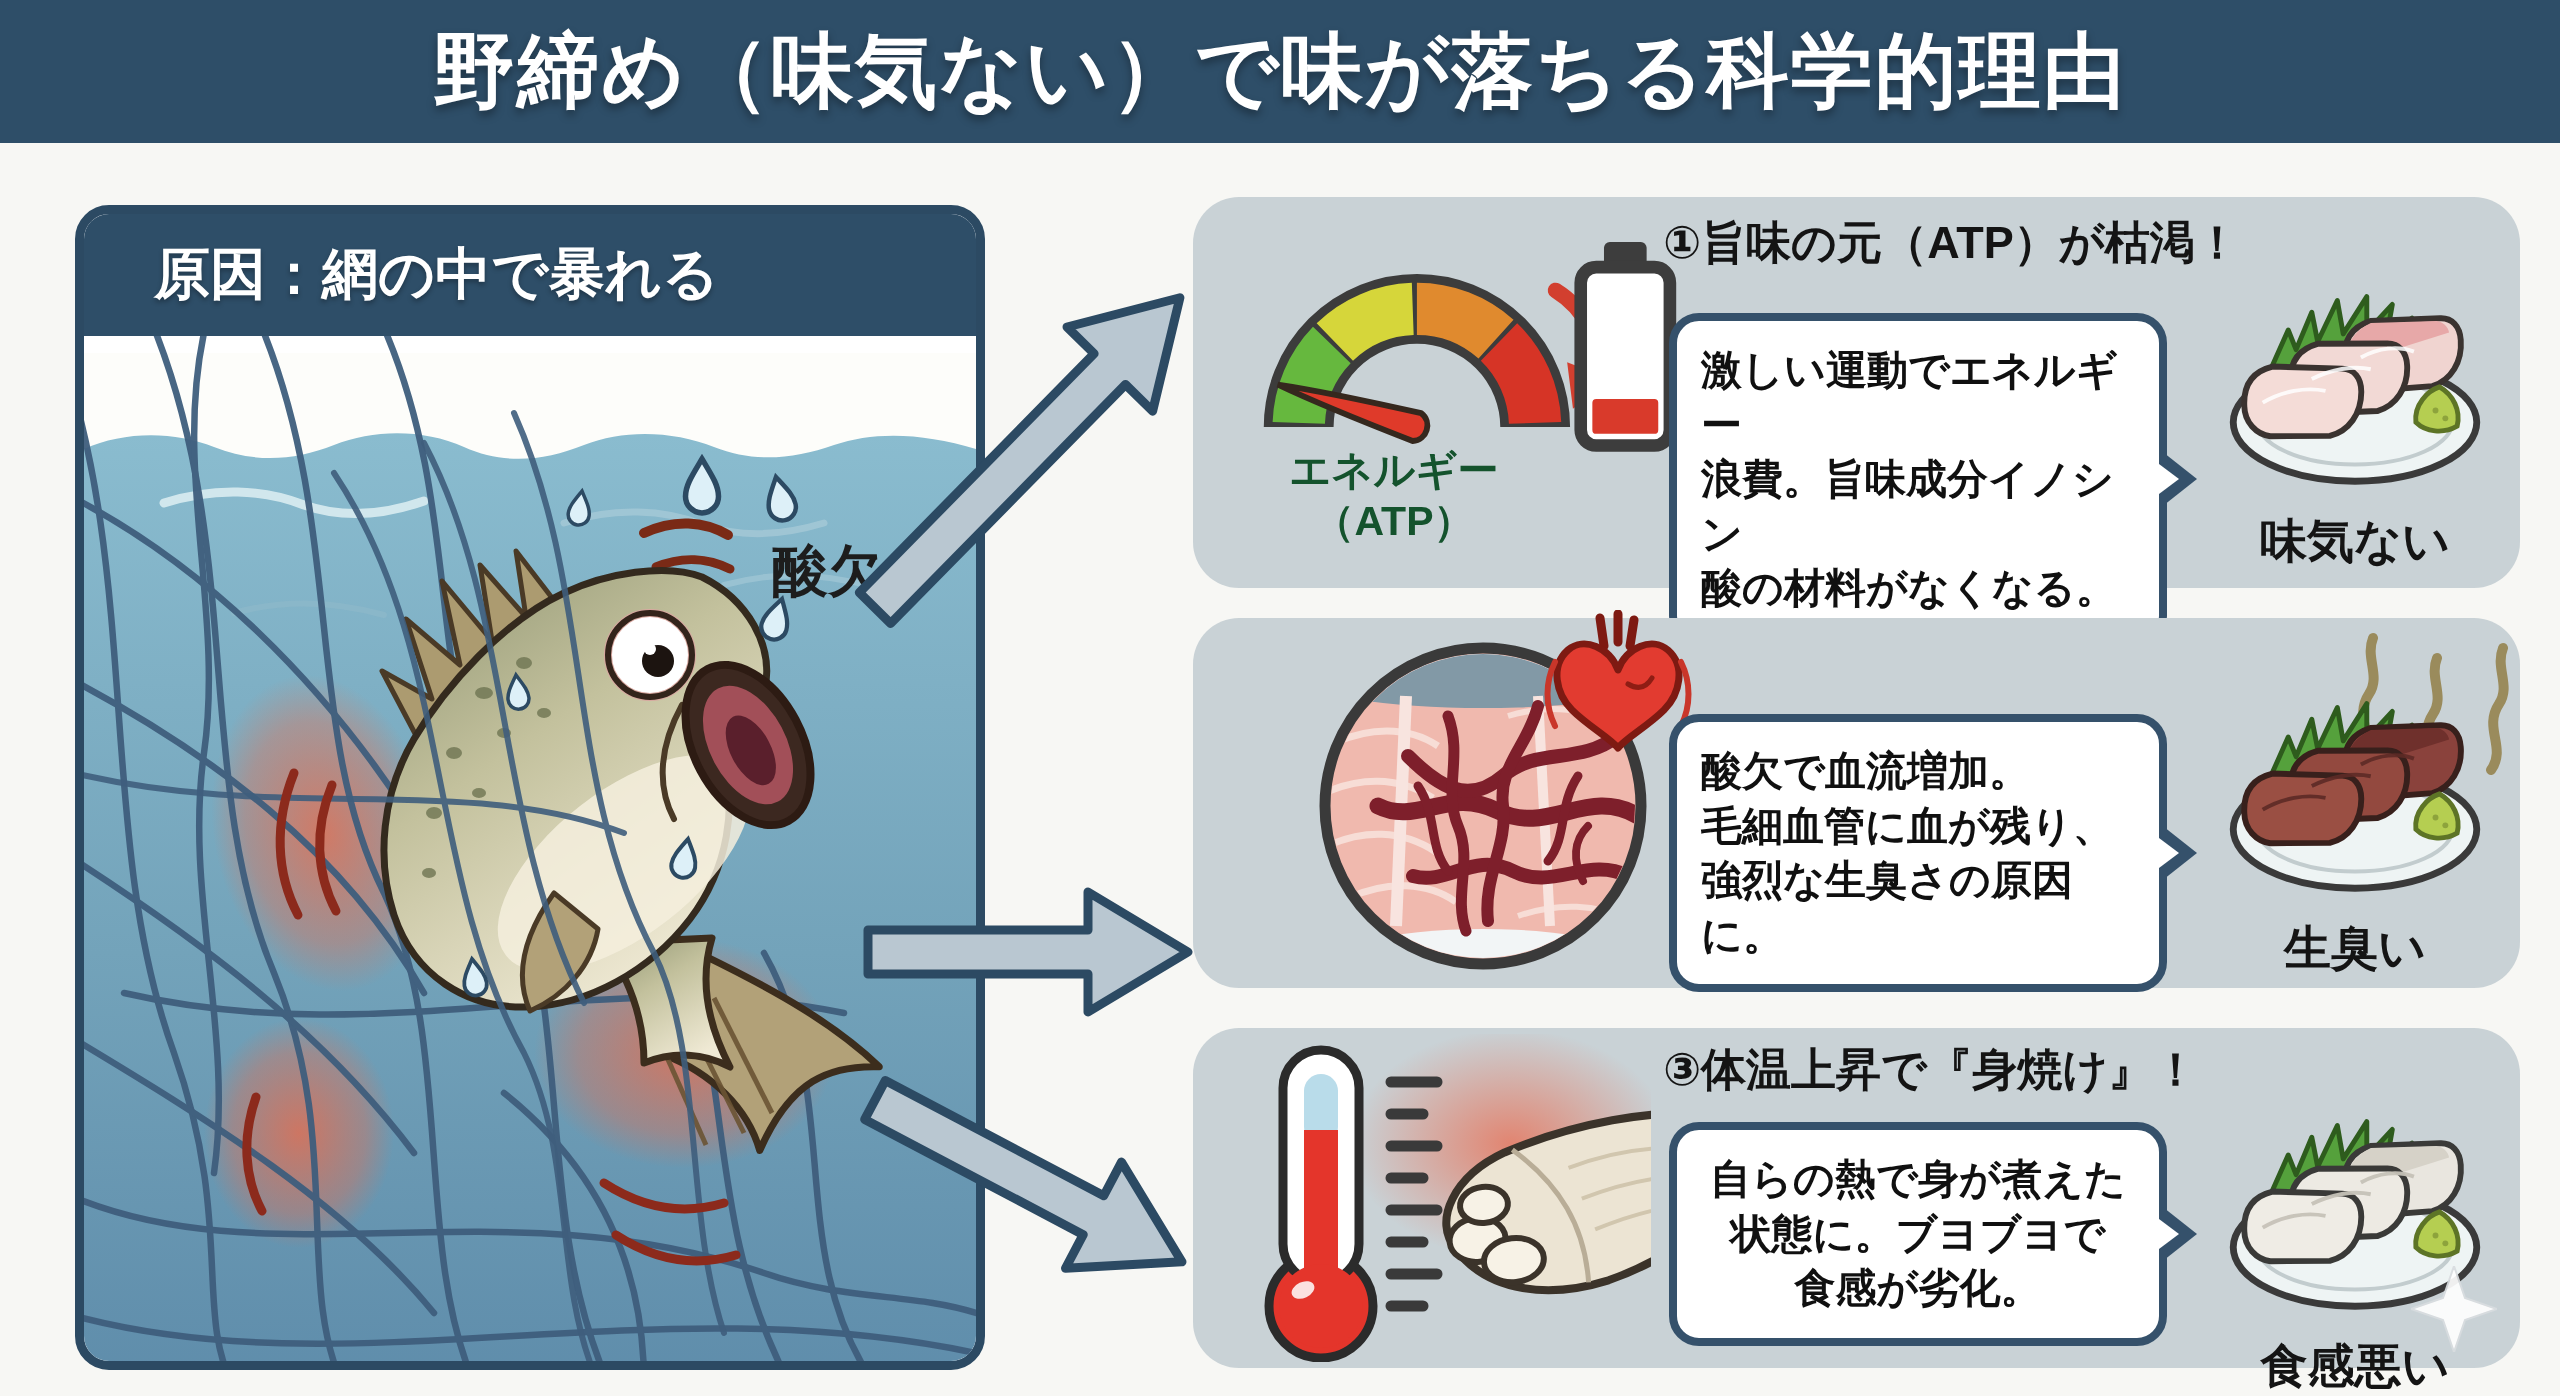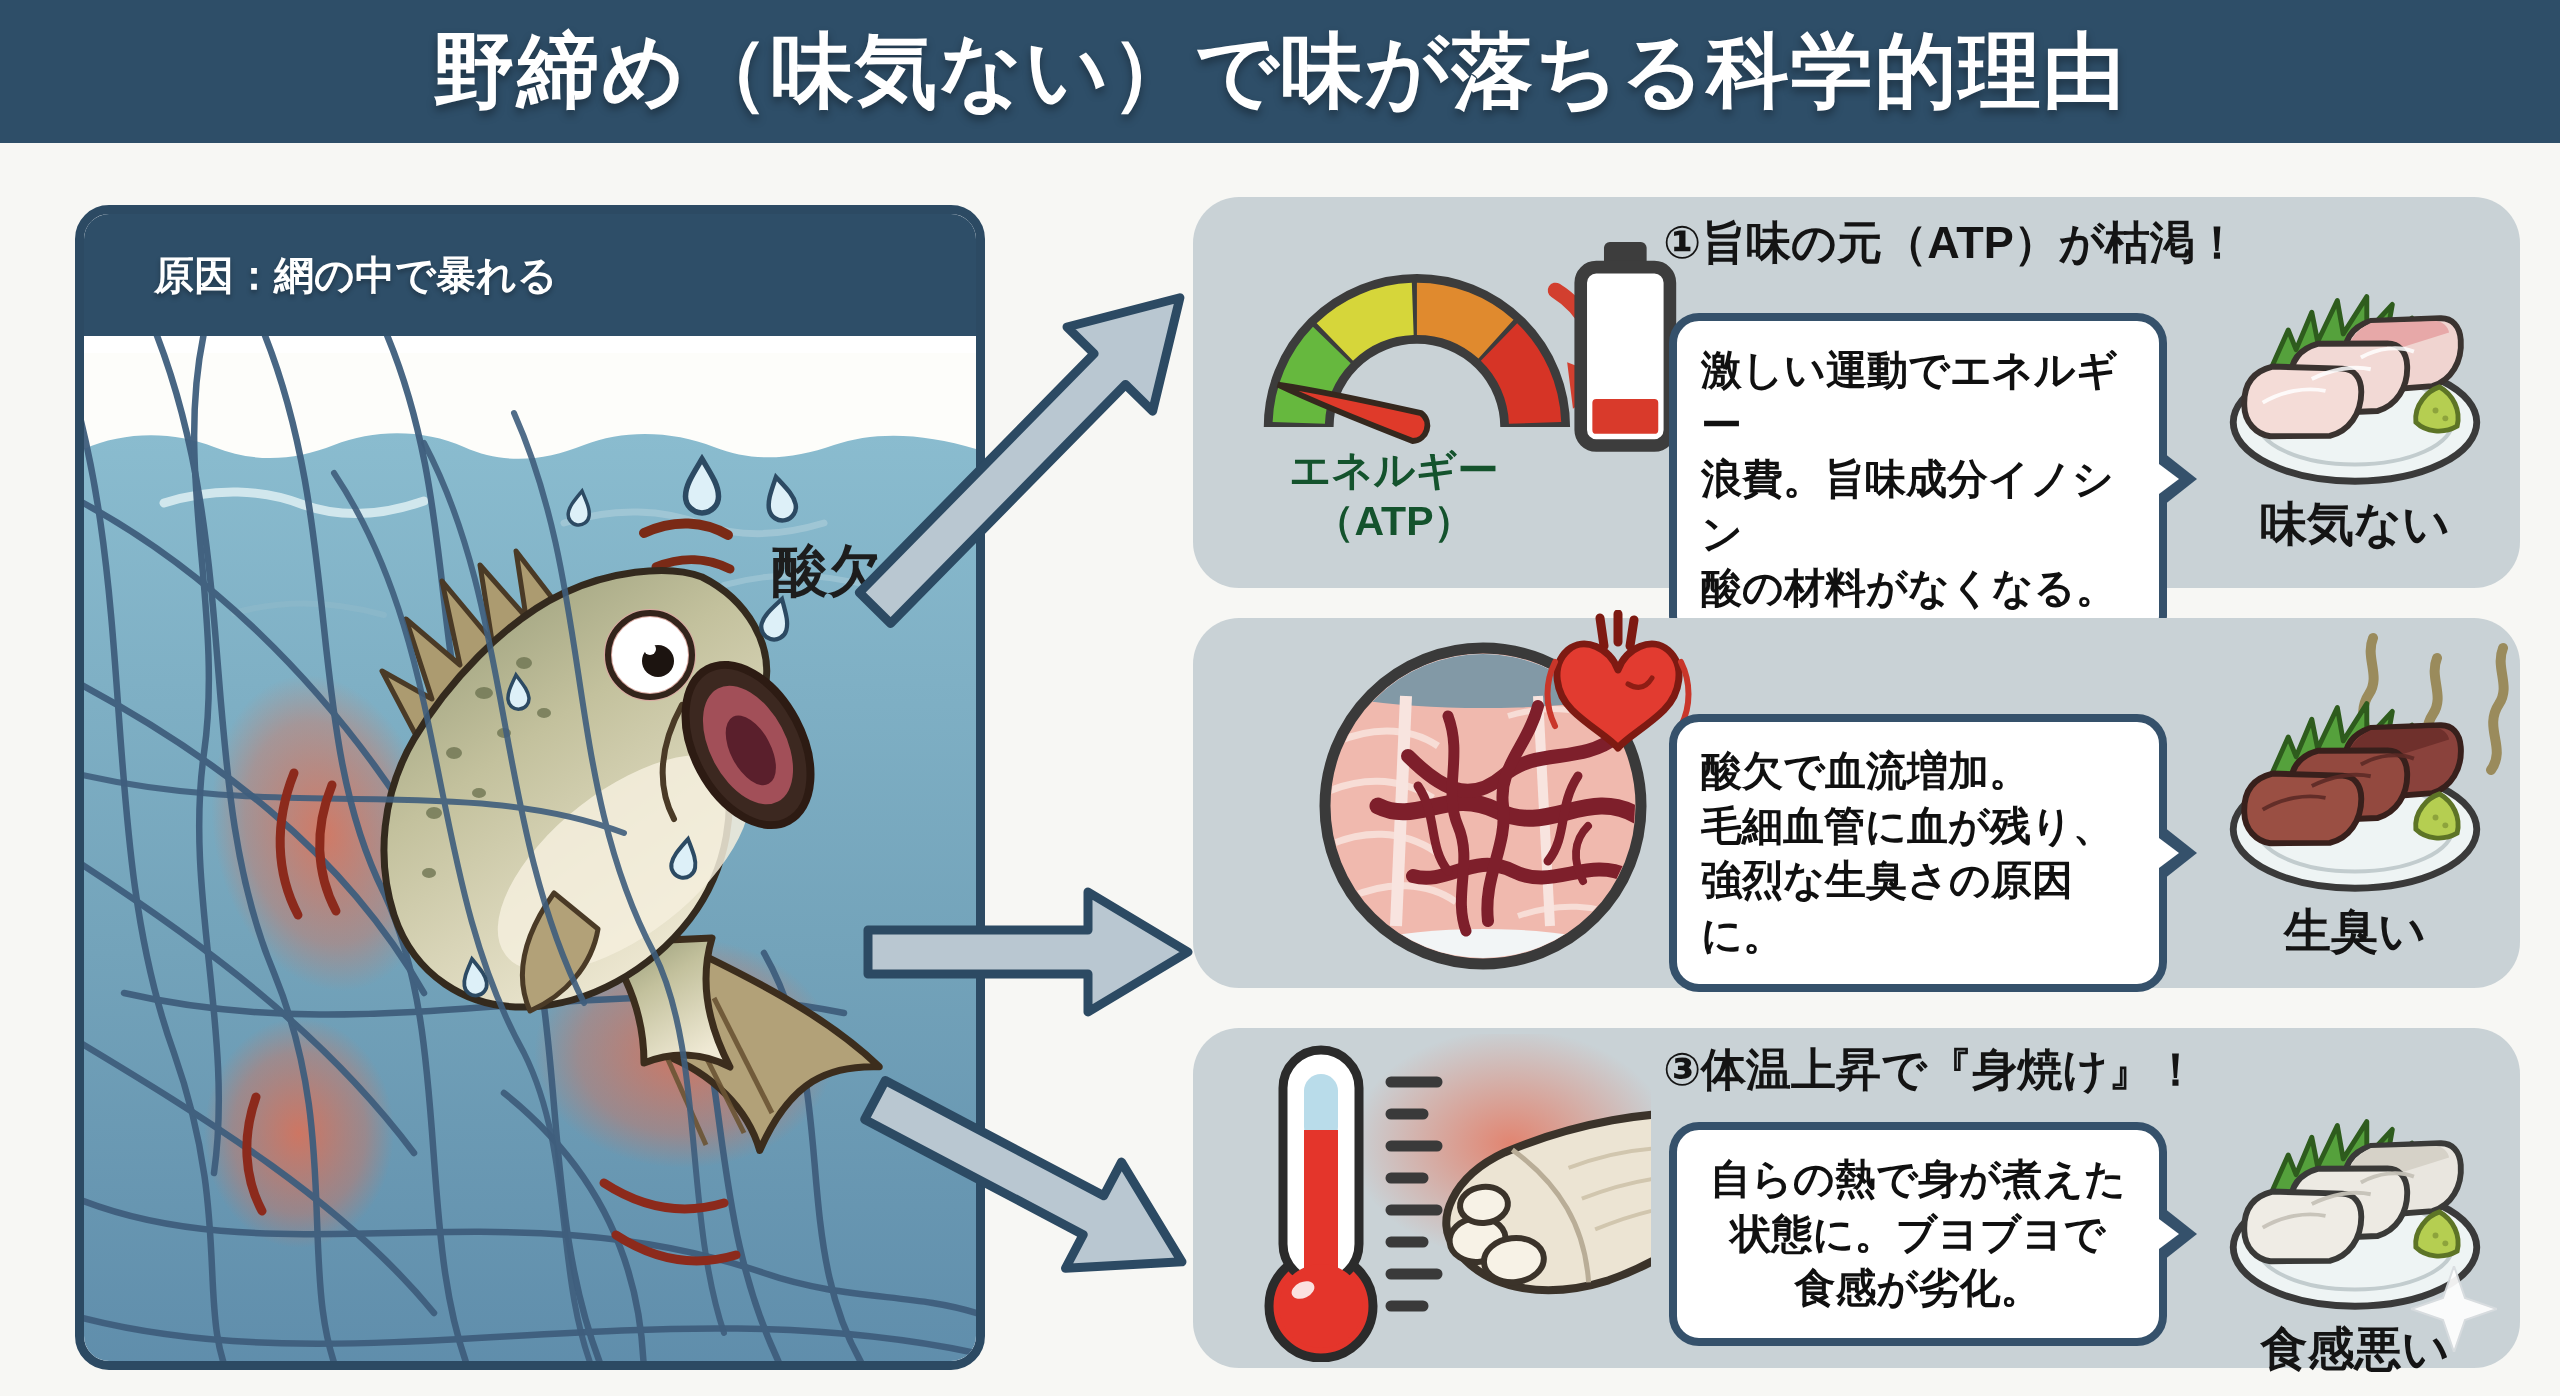--- a/index.html
+++ b/index.html
@@ -20,21 +20,21 @@
   }
   
   .left-panel{
     position:absolute;left:75px;top:205px;width:910px;height:1165px;
     background:#fff;border:9px solid #2c4a63;border-radius:34px;
     box-sizing:border-box;overflow:hidden;z-index:1;
   }
   .left-panel-header{
     position:absolute;left:0;top:0;right:0;height:122px;
     background:#2e4e68;color:#fff;
-    font-size:40px;font-weight:800;
+    font-size:56px;font-weight:800;
     display:flex;align-items:center;padding-left:70px;
     text-shadow:0 3px 5px rgba(0,0,0,.3);
   }
   .illustration{
     position:absolute;left:0;top:122px;width:892px;height:1059px;
   }
   .illustration svg{display:block;width:100%;height:100%;}
   .oxygen-label{
     position:absolute;left:688px;top:198px;
     font-size:56px;font-weight:800;color:#1d1d1d;z-index:3;
@@ -79,21 +79,21 @@
     position:absolute;left:36px;top:248px;width:330px;
     text-align:center;font-size:41px;font-weight:800;color:#14532d;
     line-height:1.25;white-space:pre-line;
   }
   .plate-block{
     position:absolute;left:1028px;width:268px;
     display:flex;flex-direction:column;align-items:center;
   }
   .pb1{top:78px;} .pb2{top:64px;} .pb3{top:72px;}
   .plate-caption{
-    margin-top:0px;font-size:47px;font-weight:800;color:#141414;white-space:nowrap;
+    margin-top:17px;font-size:47px;font-weight:800;color:#141414;white-space:nowrap;
   }
   .sparkle{position:absolute;left:1218px;top:238px;width:86px;height:86px;}
 </style>
 </head>
 <body>
 
 <div class="title-bar">野締め（味気ない）で味が落ちる科学的理由</div>
 
 <div class="left-panel">
   <div class="left-panel-header">

